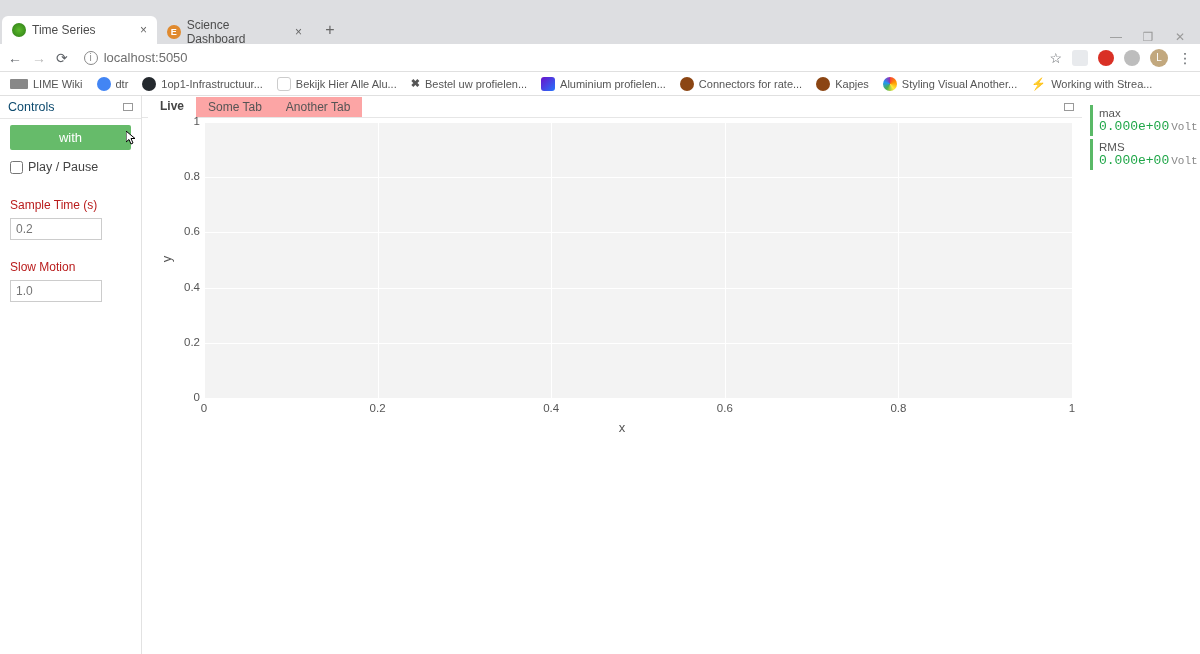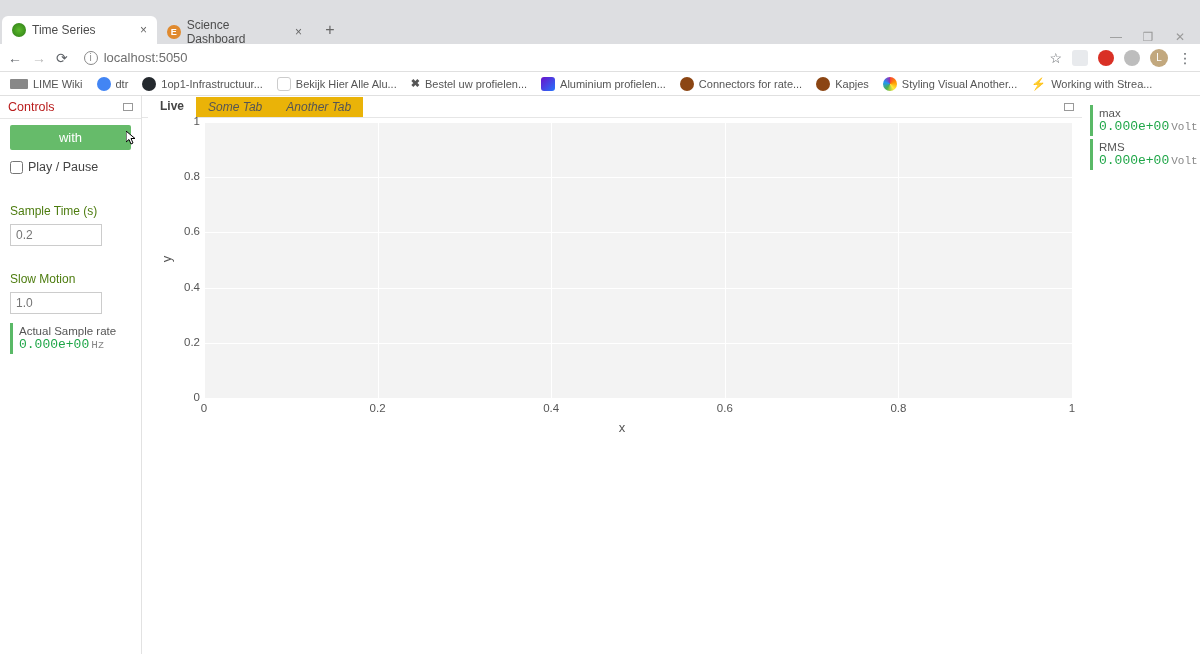--- a/index.html
+++ b/index.html
@@ -46,39 +46,39 @@
   .bm-purple{background:linear-gradient(135deg,#6a11cb,#2575fc);}
   .bm-dot{background:#8b4513;border-radius:50%;}
   .bm-rainbow{background:conic-gradient(#f44336,#ff9800,#ffeb3b,#4caf50,#2196f3,#9c27b0);border-radius:50%;}
   .bm-bolt{color:#ffa726;font-size:12px;}
 
   
   .content{display:flex; height: calc(100vh - 80px);}
   
   
   .sidebar{width:148px; border-right:1px solid #e2e2e2; background:#fff; display:flex;flex-direction:column;}
-  .panel-header{display:flex;align-items:center;padding:4px 8px;border-bottom:1px solid #e6e6e6;font-size:12.5px;color:#b91c1c;}
+  .panel-header{display:flex;align-items:center;padding:4px 8px;border-bottom:1px solid #e6e6e6;font-size:12.5px;color:#0c4a6e;}
   .panel-header .box{margin-left:auto;width:10px;height:8px;border:1px solid #999;}
   .sidebar-body{padding:6px 10px 10px 10px;display:flex;flex-direction:column;gap:6px;}
   .reset-btn{background:#66bb6a;color:#fff;border:none;padding:5px 0;font-size:13px;border-radius:2px;cursor:pointer;text-align:center;}
   .play-row{display:flex;align-items:center;gap:5px;padding:4px 0;font-size:12.5px;color:#444;}
-  .field-label{font-size:12px;color:#4d7c0f;margin-top:20px;}
+  .field-label{font-size:12px;color:#b91c1c;margin-top:14px;}
   .num-input{width:92px;border:1px solid #ccc;padding:3px 5px;font-size:12px;color:#999;}
   .readout{border-left:3px solid #5ab967;padding:2px 0 2px 6px;margin-top:3px;}
   .readout-label{font-size:11.5px;color:#555;}
   .readout-value{font-family:'Courier New',monospace;font-size:13px;color:#1fa648;}
   .readout-unit{font-family:'Courier New',monospace;font-size:11px;color:#888;margin-left:2px;}
 
   
   .main{flex:1; display:flex; background:#fff;}
   .plot-section{flex:1;position:relative;}
   .chart-tabs{display:flex;align-items:center;border-bottom:1px solid #e6e6e6;height:22px;padding-left:6px;}
   .chart-tab{padding:3px 12px;font-size:12px;color:#555;cursor:pointer;background:#eee;margin-right:0px;}
   .chart-tab.active{background:#fff;border-bottom:2px solid #fff;margin-bottom:-1px;color:#444;font-weight:bold;}
-  .chart-tab.inactive{background:#eab308;font-style:italic;}
+  .chart-tab.inactive{background:#fca5a5;}
   .chart-tabs .box{margin-left:auto;width:10px;height:8px;border:1px solid #999;margin-right:8px;}
   
   .plot-area{position:relative; width: 920px; height: 320px; margin-left: 20px;}
   .plot-grid{position:absolute; left:42px; top:4px; width:868px; height:276px; background:#f3f3f3;}
   .grid-line-v{position:absolute;top:0;bottom:0;width:1px;background:#fff;}
   .grid-line-h{position:absolute;left:0;right:0;height:1px;background:#fff;}
   .tick-y{position:absolute;left:20px;font-size:11.5px;color:#555;text-align:right;width:18px;}
   .tick-x{position:absolute;top:284px;font-size:11.5px;color:#555;transform:translateX(-50%);}
   .axis-y-label{position:absolute;left:4px;top:140px;transform:rotate(-90deg) translateX(50%);transform-origin:left;font-size:13px;color:#555;}
   .axis-x-label{position:absolute;left:50%;top:302px;font-size:13px;color:#555;transform:translateX(-50%);}
@@ -184,24 +184,20 @@
       <button class="reset-btn">with</button>
       <label class="play-row">
         <input type="checkbox" style="">
         <span>Play / Pause</span>
       </label>
       <div class="field-label">Sample Time (s)</div>
       <input class="num-input" placeholder="0.2" style="">
       <div class="field-label">Slow Motion</div>
       <input class="num-input" placeholder="1.0" style="">
 
-      <div class="readout">
-        <div class="readout-label">Actual Sample rate</div>
-        <span class="readout-value">0.000e+00</span><span class="readout-unit">Hz</span>
-      </div>
     </div>
   </div>
 
   <div class="main">
     <div class="plot-section">
       <div class="chart-tabs">
         <div class="chart-tab active">Live</div>
         <div class="chart-tab inactive">Some Tab</div>
         <div class="chart-tab inactive">Another Tab</div>
         <span class="box"></span>

